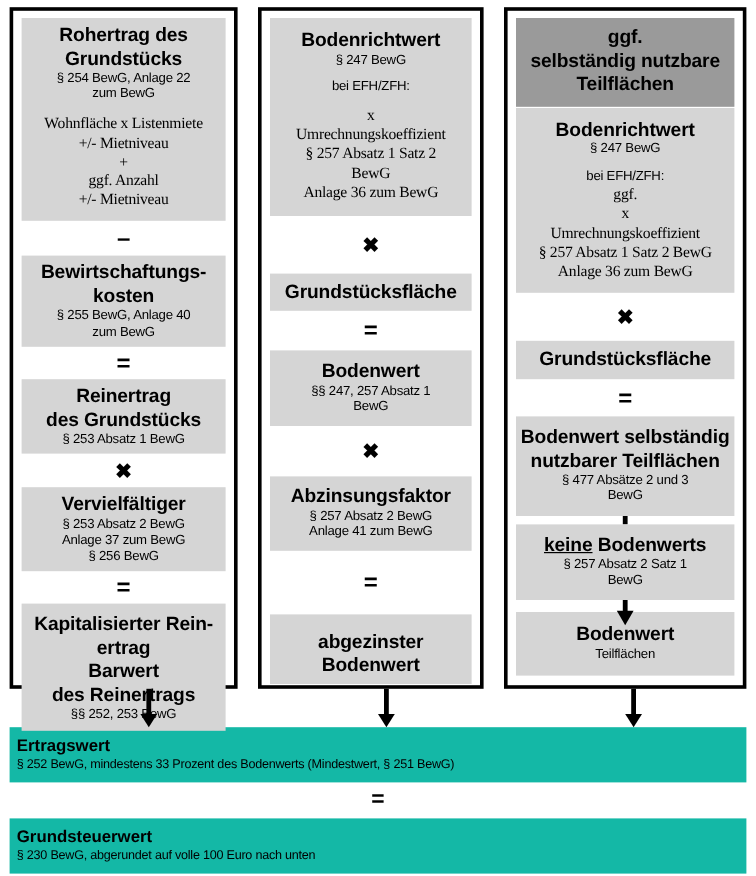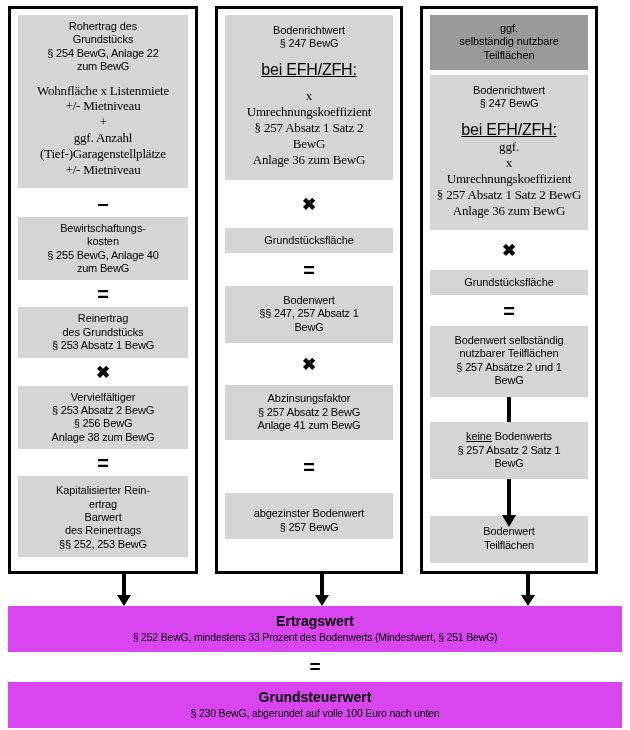--- a/index.html
+++ b/index.html
@@ -34,50 +34,49 @@
     border: 3px solid #000000;
     background: #ffffff;
     box-sizing: border-box;
     padding: 6px 7px;
     display: flex;
     flex-direction: column;
     position: relative;
   }
   .col-left  { width: 190px; }
   .col-mid   { width: 188px; }
-  .col-right { width: 178px; }
+  .col-right { width: 202px; }
 
   
   .box {
     background: #d5d5d5;
     box-sizing: border-box;
     padding: 5px 4px;
     text-align: center;
     line-height: 1.22;
   }
   .box.dark {
     background: #9a9a9a;
   }
   .box .ttl {
-    font-weight: normal;
-    font-size: 11px;
+    font-weight: bold;
+    font-size: 16px;
     letter-spacing: -0.1px;
   }
   .box .sub {
     font-size: 11px;
     letter-spacing: -0.2px;
   }
   .box .plain {
     font-size: 13px;
     letter-spacing: -0.2px;
     font-family: Liberation Serif, serif;
   }
   .box .ul {
-    font-size: 16px;
-    text-decoration: underline;
+    font-size: 11px;
     letter-spacing: -0.2px;
   }
   .box .ul-part u { text-decoration: underline; }
   .spacer-line { height: 9px; }
 
   
   .op {
     text-align: center;
     font-weight: bold;
     line-height: 1;
@@ -135,22 +134,21 @@
     border-left: 7px solid transparent;
     border-right: 7px solid transparent;
     border-top: 11px solid #000000;
   }
   .arrow-a { left: 114px; }
   .arrow-b { left: 312px; }
   .arrow-c { left: 518px; }
 
   
   .summary {
-    background: #d946ef;
-    text-align: center;
+    background: #14b8a6;
     padding: 7px 6px 9px 6px;
     box-sizing: border-box;
   }
   .summary .ttl {
     font-weight: bold;
     font-size: 14px;
   }
   .summary .sub {
     font-size: 10.5px;
     letter-spacing: -0.2px;
@@ -176,21 +174,20 @@
       <div class="box" style="padding-bottom:10px;">
         <div class="ttl">Rohertrag des</div>
         <div class="ttl">Grundstücks</div>
         <div class="sub">§ 254 BewG, Anlage 22</div>
         <div class="sub">zum BewG</div>
         <div class="spacer-line"></div>
         <div class="plain">Wohnfläche x Listenmiete</div>
         <div class="plain">+/- Mietniveau</div>
         <div class="plain">+</div>
         <div class="plain">ggf. Anzahl</div>
-        <div class="plain">(Tief-)Garagenstellplätze</div>
         <div class="plain">+/- Mietniveau</div>
       </div>
 
       <div class="op op-minus">–</div>
 
       <div class="box">
         <div class="ttl">Bewirtschaftungs-</div>
         <div class="ttl">kosten</div>
         <div class="sub">§ 255 BewG, Anlage 40</div>
         <div class="sub">zum BewG</div>
@@ -202,22 +199,22 @@
         <div class="ttl">Reinertrag</div>
         <div class="ttl">des Grundstücks</div>
         <div class="sub">§ 253 Absatz 1 BewG</div>
       </div>
 
       <div class="op op-times">✖</div>
 
       <div class="box">
         <div class="ttl">Vervielfältiger</div>
         <div class="sub">§ 253 Absatz 2 BewG</div>
+        <div class="sub">Anlage 37 zum BewG</div>
         <div class="sub">§ 256 BewG</div>
-        <div class="sub">Anlage 38 zum BewG</div>
       </div>
 
       <div class="op op-equals">=</div>
 
       <div class="box" style="padding-top:8px;padding-bottom:6px;">
         <div class="ttl">Kapitalisierter Rein-</div>
         <div class="ttl">ertrag</div>
         <div class="ttl">Barwert</div>
         <div class="ttl">des Reinertrags</div>
         <div class="sub">§§ 252, 253 BewG</div>
@@ -260,21 +257,20 @@
       <div class="box" style="padding-top:7px;padding-bottom:8px;">
         <div class="ttl">Abzinsungsfaktor</div>
         <div class="sub">§ 257 Absatz 2 BewG</div>
         <div class="sub">Anlage 41 zum BewG</div>
       </div>
 
       <div class="op op-equals" style="padding:17px 0 16px 0;">=</div>
 
       <div class="box" style="padding-top:14px;">
         <div class="ttl">abgezinster Bodenwert</div>
-        <div class="sub">§ 257 BewG</div>
       </div>
 
       <div class="gap-flex"></div>
     </div>
 
     <div class="column col-right">
 
       <div class="box dark" style="padding-top:7px;padding-bottom:8px;">
         <div class="ttl">ggf.</div>
         <div class="ttl">selbständig nutzbare</div>
@@ -299,21 +295,21 @@
 
       <div class="box" style="padding:6px 4px;">
         <div class="ttl">Grundstücksfläche</div>
       </div>
 
       <div class="op op-equals" style="padding:6px 0 5px 0;">=</div>
 
       <div class="box" style="padding-top:8px;padding-bottom:9px;">
         <div class="ttl">Bodenwert selbständig</div>
         <div class="ttl">nutzbarer Teilflächen</div>
-        <div class="sub">§ 257 Absätze 2 und 1</div>
+        <div class="sub">§ 477 Absätze 2 und 3</div>
         <div class="sub">BewG</div>
       </div>
 
       <div class="connector-line" style="height:32px;"></div>
 
       <div class="box" style="padding-top:8px;padding-bottom:9px;">
         <div class="ttl ul-part"><u>keine</u><span> Bodenwerts</span></div>
         <div class="sub">§ 257 Absatz 2 Satz 1</div>
         <div class="sub">BewG</div>
       </div>

